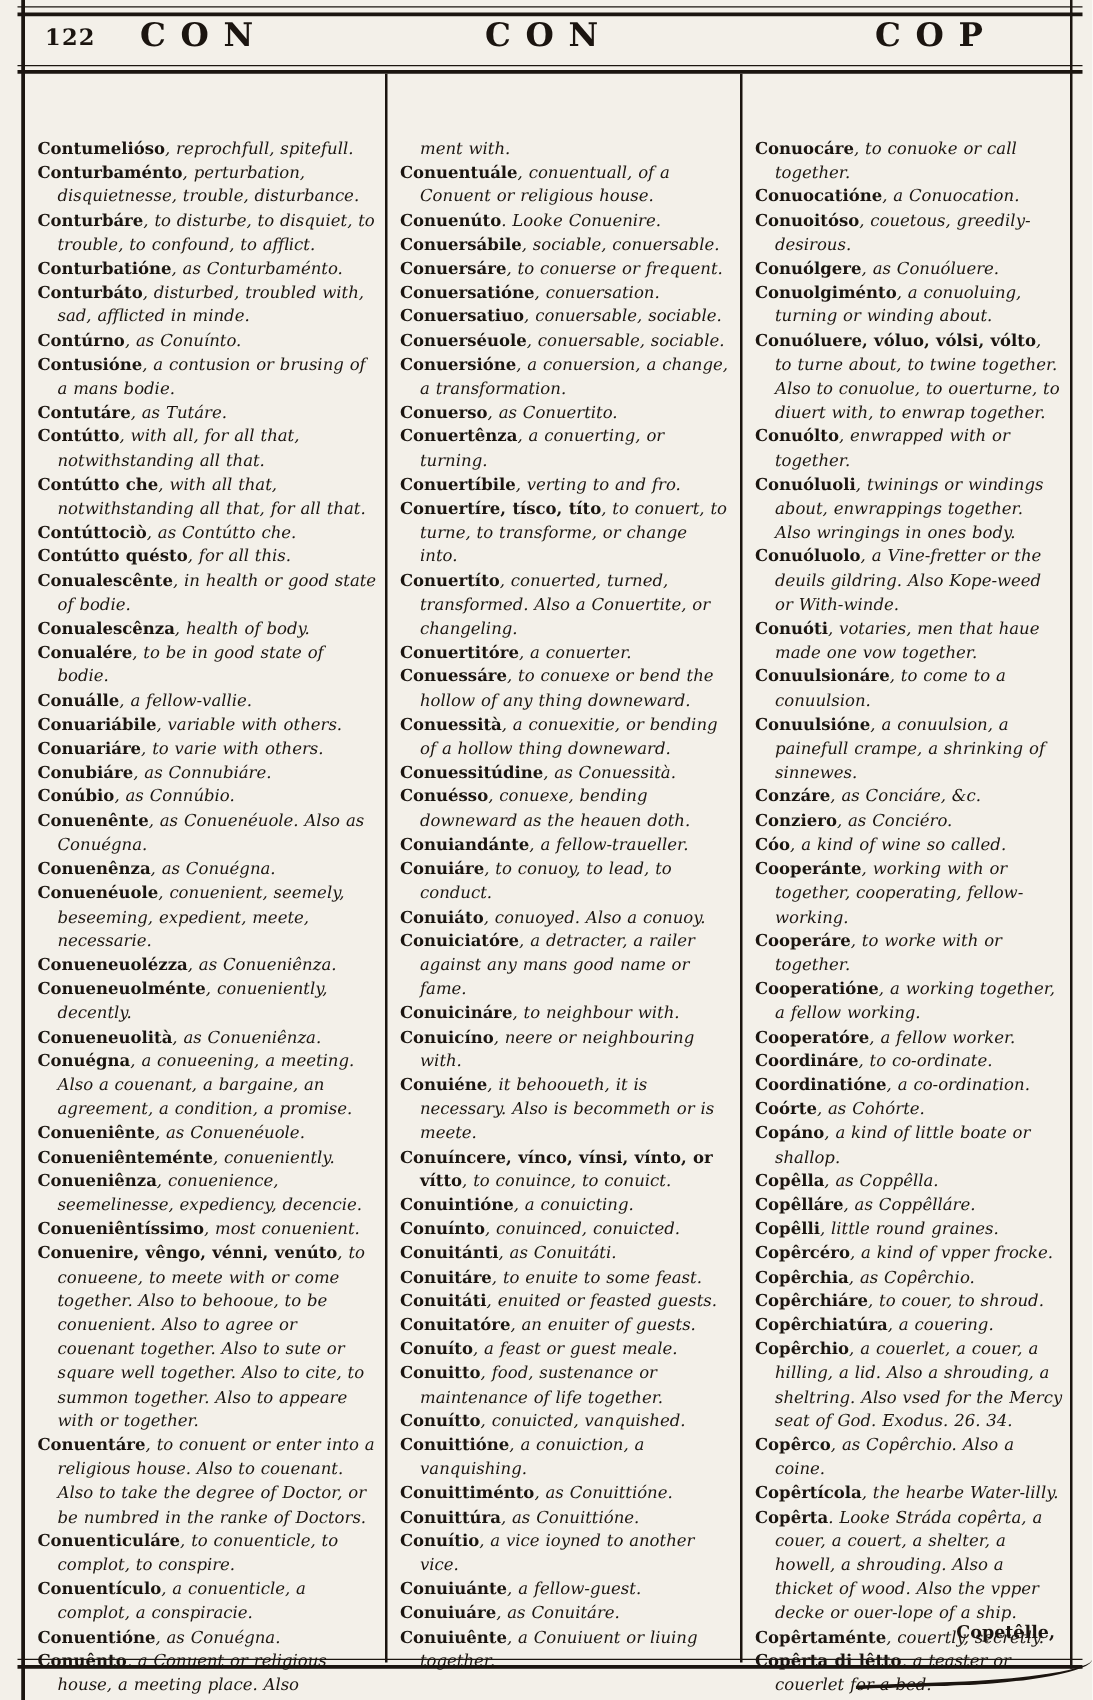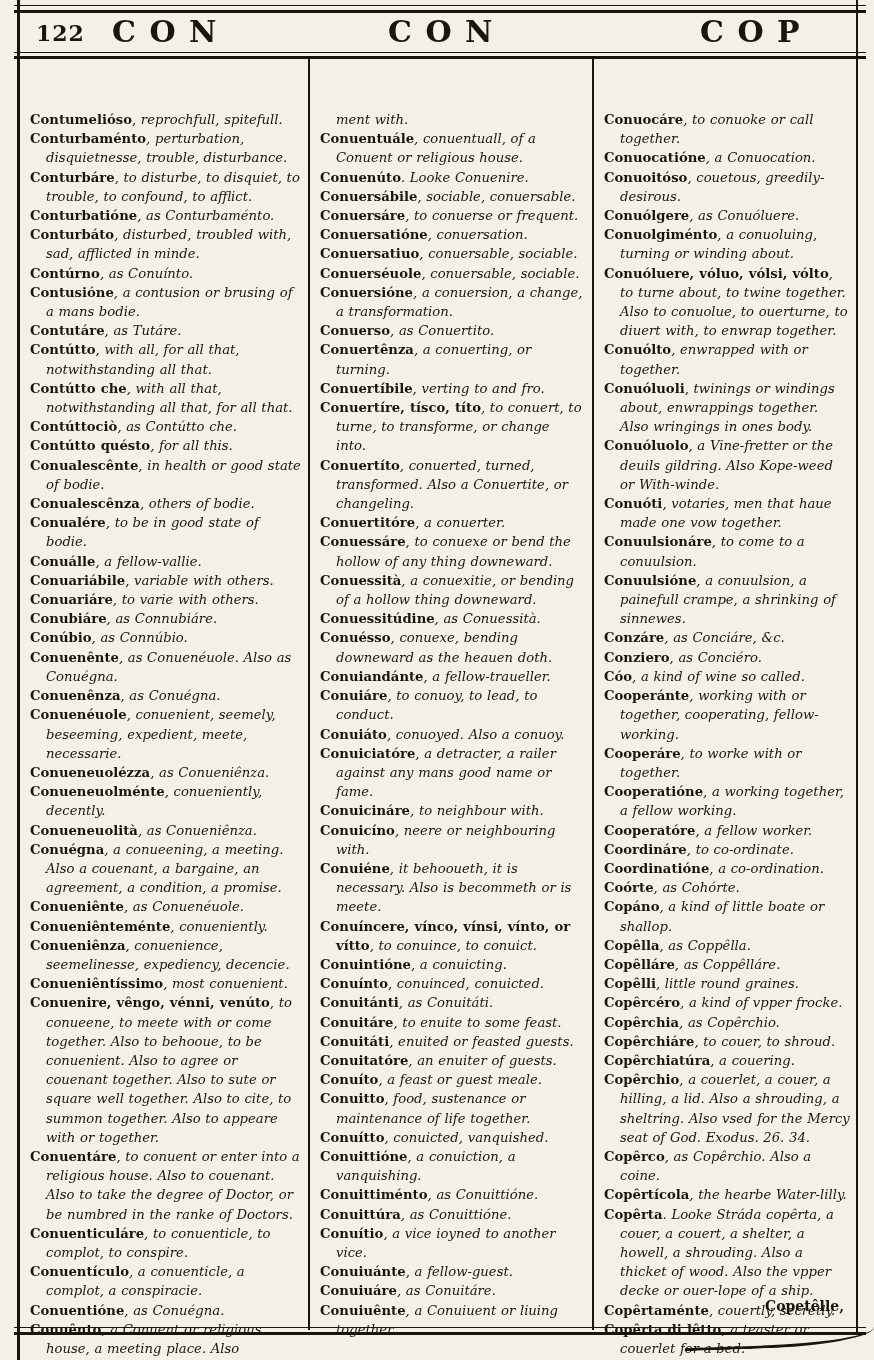--- a/index.html
+++ b/index.html
@@ -21,25 +21,25 @@
   .r-bot-main   { top:1332px; height:3px; }
   
   .vrule { position:absolute; background:var(--ink); }
   .v-left  { left:17px;  top:0;    bottom:0;      width:3px; }
   .v-right { left:856px; top:0;    height:1335px; width:2px; }
   .v-sep1  { left:308px; top:59px; height:1271px; width:2px; }
   .v-sep2  { left:592px; top:59px; height:1271px; width:2px; }
   
   .pagenum {
     position:absolute; top:20px; left:36px;
-    font-size:22px; font-weight:bold; letter-spacing:1px;
+    font-size:18px; font-weight:bold; letter-spacing:1px;
   }
   .guide {
     position:absolute; top:14px;
-    font-size:30px; font-weight:bold; letter-spacing:0.45em;
+    font-size:26px; font-weight:bold; letter-spacing:0.45em;
   }
   .g1 { left:112px; } .g2 { left:388px; } .g3 { left:700px; }
   
   .col {
     position:absolute; top:66px; height:1256px; overflow:hidden;
     text-align:left;
     margin-top:44px;
   }
   .col-1 { left:30px;  width:272px; }
   .col-2 { left:320px; width:264px; }
@@ -107,21 +107,21 @@
   <div class="entry"><span class="head">Contútto</span><span class="def">, with all, for all that, notwithstanding all that.</span></div>
 
   <div class="entry"><span class="head">Contútto che</span><span class="def">, with all that, notwithstanding all that, for all that.</span></div>
 
   <div class="entry"><span class="head">Contúttociò</span><span class="def">, as Contútto che.</span></div>
 
   <div class="entry"><span class="head">Contútto quésto</span><span class="def">, for all this.</span></div>
 
   <div class="entry"><span class="head">Conualescênte</span><span class="def">, in health or good state of bodie.</span></div>
 
-  <div class="entry"><span class="head">Conualescênza</span><span class="def">, others of bodie.</span></div>
+  <div class="entry"><span class="head">Conualescênza</span><span class="def">, health of body.</span></div>
 
   <div class="entry"><span class="head">Conualére</span><span class="def">, to be in good state of bodie.</span></div>
 
   <div class="entry"><span class="head">Conuálle</span><span class="def">, a fellow-vallie.</span></div>
 
   <div class="entry"><span class="head">Conuariábile</span><span class="def">, variable with others.</span></div>
 
   <div class="entry"><span class="head">Conuariáre</span><span class="def">, to varie with others.</span></div>
 
   <div class="entry"><span class="head">Conubiáre</span><span class="def">, as Connubiáre.</span></div>

